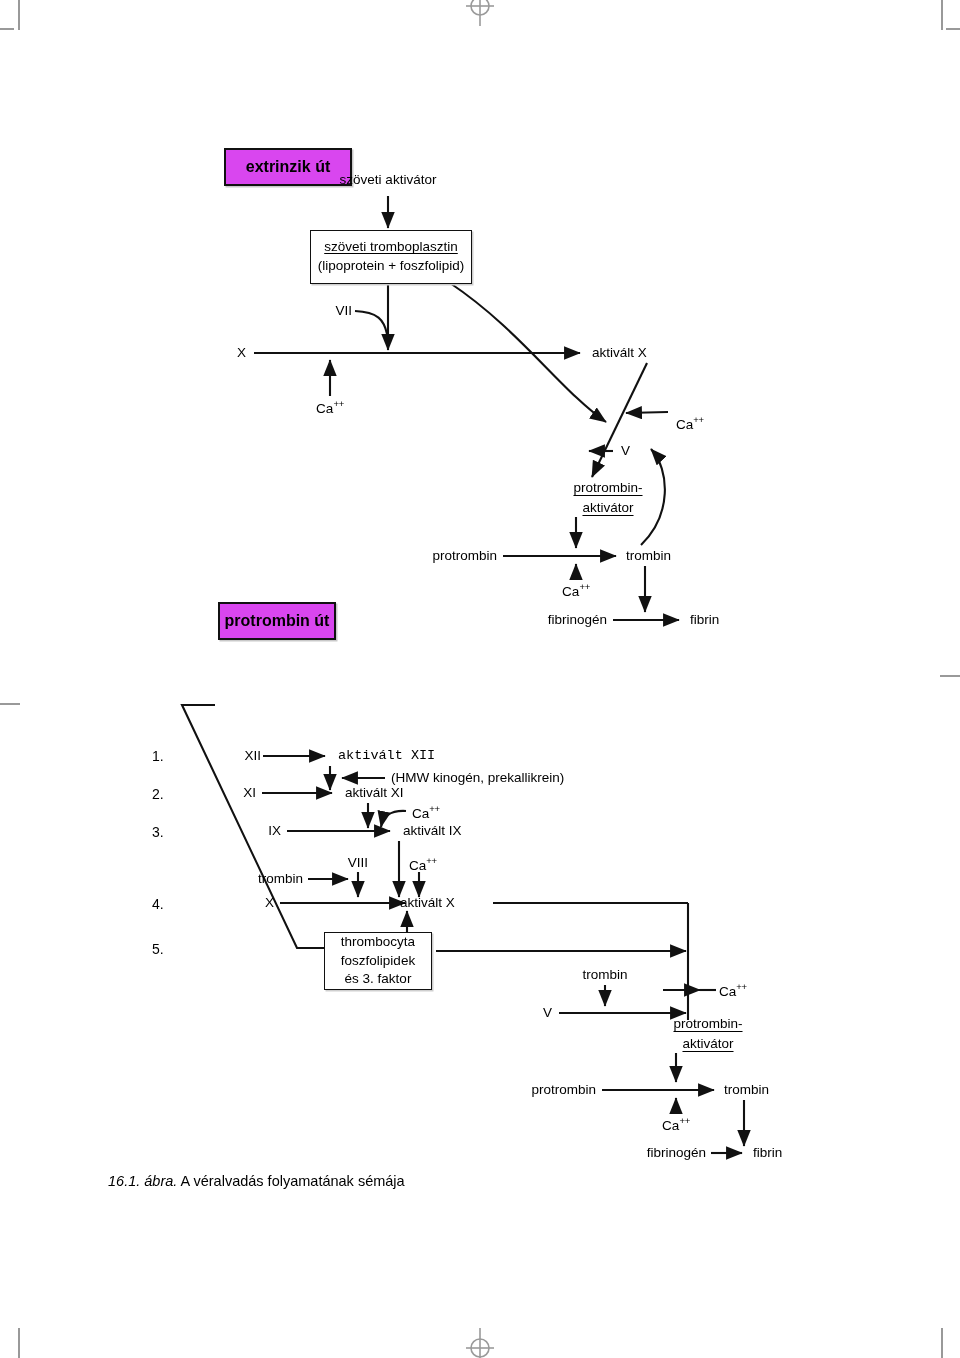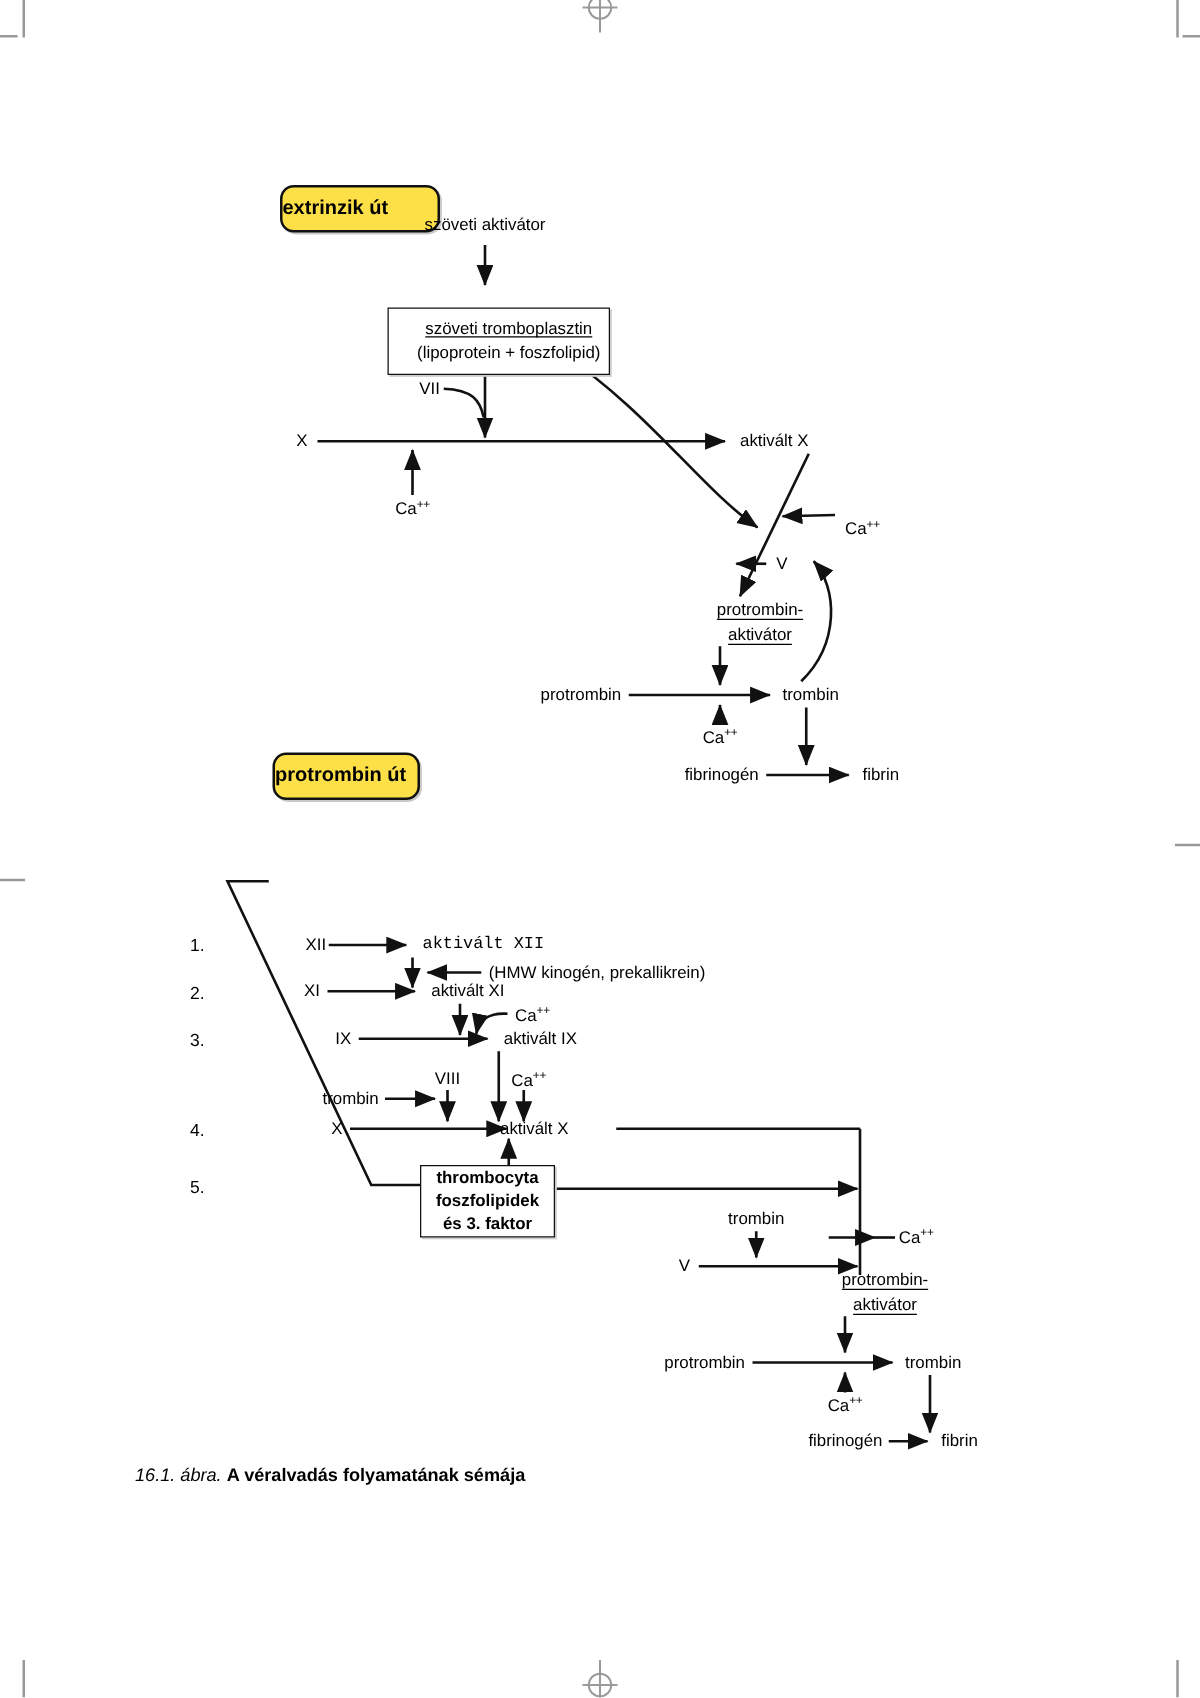--- a/index.html
+++ b/index.html
@@ -26,42 +26,42 @@
   .hdr-title{position:absolute;left:196px;top:6px;font-size:19px;letter-spacing:.1px;}
 
   
   .fig{position:absolute;left:0;top:0;width:960px;height:1358px;}
   .lbl{position:absolute;font-size:13.5px;white-space:nowrap;line-height:1.25;}
   .lbl.c{transform:translateX(-50%);}
   .lbl.r{transform:translateX(-100%);text-align:right;}
   .lbl sup{font-size:9.5px;vertical-align:super;letter-spacing:-0.3px;}
 
   
-  .pill{position:absolute;border:2.2px solid #111;border-radius:11px;
-        background:#fde047;font-size:16px;font-weight:bold;
-        display:flex;align-items:center;justify-content:flex-start;
+  .pill{position:absolute;border:2.2px solid #111;border-radius:0;
+        background:#d946ef;font-size:16px;font-weight:bold;
+        display:flex;align-items:center;justify-content:center;
         box-shadow:1.5px 1.5px 0 #c9c9c9;}
 
   
   .rbox{position:absolute;border:1.3px solid #111;background:#ffffff;
         display:flex;flex-direction:column;align-items:center;justify-content:center;
         font-size:13.5px;line-height:1.38;text-align:center;
         box-shadow:1.5px 1.5px 0 #cfcfcf;}
   .rbox .ul{text-decoration:underline;text-underline-offset:2px;}
 
   
   .cmp{position:absolute;font-size:13.5px;line-height:1.45;text-align:center;
        transform:translateX(-50%);white-space:nowrap;margin-left:32px;}
   .cmp span{display:block;text-decoration:underline;text-underline-offset:2.5px;}
 
   .numlist{position:absolute;font-size:14px;}
 
   .caption{position:absolute;font-size:14.5px;white-space:nowrap;}
   .caption .i{font-style:italic;}
-  .caption .b{font-weight:bold;margin-top:46px;}
+  .caption .b{font-weight:normal;margin-top:46px;}
 
   svg.lines{position:absolute;left:0;top:0;width:960px;height:1358px;
             pointer-events:none;overflow:visible;}
 </style>
 </head>
 <body>
 
 <div class="page">
 
   <div class="cropmark" style="left:18px;top:0px;width:1.5px;height:30px;"></div>
@@ -184,21 +184,21 @@
         <line x1="700" y1="990" x2="716" y2="990"></line>
       </g>
     </svg>
 
     <div class="pill" style="left:224px;top:148px;width:124px;height:34px;">
       <span>extrinzik út</span>
     </div>
 
     <div class="lbl c" style="left:388px;top:172px;">szöveti aktivátor</div>
 
-    <div class="rbox" style="left:310px;top:246px;width:160px;height:52px;padding-left:16px;">
+    <div class="rbox" style="left:310px;top:230px;width:160px;height:52px;">
       <div class="ul">szöveti tromboplasztin</div>
       <div>(lipoprotein + foszfolipid)</div>
     </div>
 
     <div class="lbl r" style="left:352px;top:303px;">VII</div>
     <div class="lbl r" style="left:246px;top:345px;">X</div>
     <div class="lbl" style="left:592px;top:345px;">aktivált  X</div>
 
     <div class="lbl c" style="left:330px;top:398px;">
       <span>Ca</span><sup>++</sup>
@@ -248,21 +248,21 @@
 
     <div class="lbl c" style="left:358px;top:855px;">VIII</div>
     <div class="lbl" style="left:409px;top:855px;">
       <span>Ca</span><sup>++</sup>
     </div>
     <div class="lbl r" style="left:303px;top:871px;">trombin</div>
 
     <div class="lbl r" style="left:274px;top:895px;">X</div>
     <div class="lbl" style="left:400px;top:895px;">aktivált  X</div>
 
-    <div class="rbox" style="left:336px;top:932px;width:106px;height:56px;font-weight:bold;">
+    <div class="rbox" style="left:324px;top:932px;width:106px;height:56px;">
       <div>thrombocyta</div>
       <div>foszfolipidek</div>
       <div>és 3. faktor</div>
     </div>
 
     <div class="lbl c" style="left:605px;top:967px;">trombin</div>
     <div class="lbl" style="left:719px;top:981px;">
       <span>Ca</span><sup>++</sup>
     </div>
     <div class="lbl r" style="left:552px;top:1005px;">V</div>

